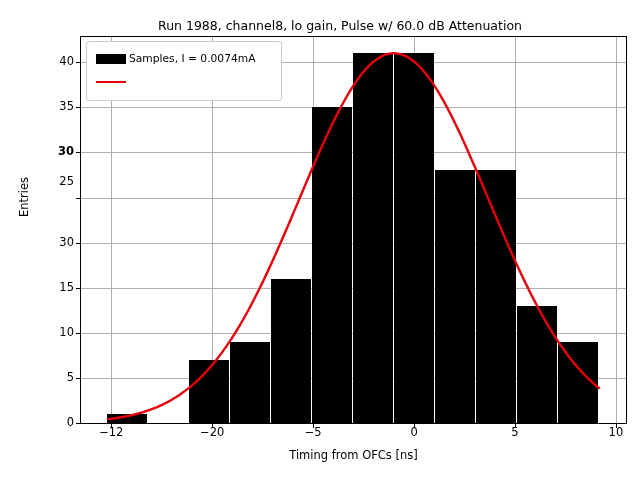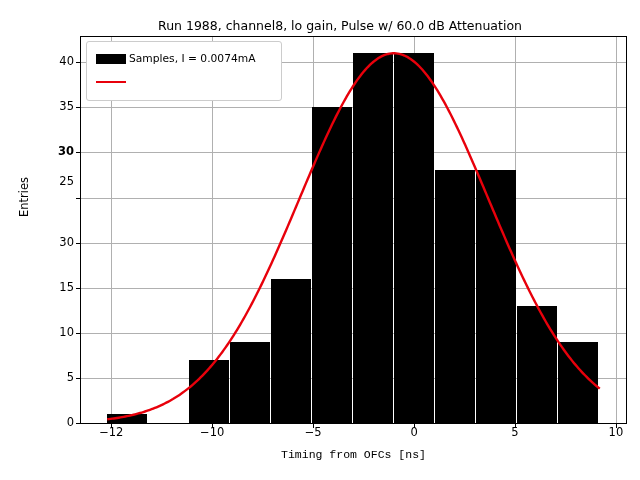--- a/index.html
+++ b/index.html
@@ -24,21 +24,21 @@
 
   .bar{position:absolute;background:#000000;box-sizing:border-box;}
 
   #fitsvg{position:absolute;left:0;top:0;width:100%;height:100%;}
 
   .tickx{position:absolute;top:425px;width:60px;margin-left:-30px;text-align:center;font-size:11.5px;color:#000;}
   .tickmarkx{position:absolute;top:424px;width:1px;height:4px;background:#000;}
   .ticky{position:absolute;width:40px;margin-top:-8px;text-align:right;font-size:11.5px;color:#000;left:34px;}
   .tickmarky{position:absolute;left:76px;width:4px;height:1px;background:#000;}
 
-  #xlabel{position:absolute;left:80px;top:448px;width:547px;text-align:center;font-size:11.5px;color:#000;font-family:Liberation Mono, monospace;}
+  #xlabel{position:absolute;left:80px;top:448px;width:547px;text-align:center;font-size:11.5px;color:#000;}
   #ylabel{
     position:absolute; left:-36px; top:190px; width:120px; text-align:center;
     font-size:11.5px; color:#000; transform:rotate(-90deg);
   }
 
   
   #legend{
     position:absolute; left:86px; top:41px; width:196px;
     background:#fff; border:1px solid #cccccc; border-radius:3px;
     padding:5px 6px 6px 6px; box-sizing:border-box;
@@ -91,21 +91,21 @@
         </div>
       <svg id="fitsvg" preserveAspectRatio="none" viewBox="0 0 545 386">
           <polyline points="26.24,382.30 27.88,382.10 29.52,381.89 31.17,381.67 32.81,381.44 34.45,381.20 36.09,380.95 37.73,380.69 39.37,380.41 41.02,380.13 42.66,379.83 44.30,379.51 45.94,379.19 47.58,378.84 49.22,378.49 50.87,378.11 52.51,377.73 54.15,377.32 55.79,376.90 57.43,376.46 59.08,376.00 60.72,375.53 62.36,375.03 64.00,374.51 65.64,373.98 67.28,373.42 68.93,372.84 70.57,372.24 72.21,371.61 73.85,370.96 75.49,370.29 77.13,369.59 78.78,368.86 80.42,368.11 82.06,367.33 83.70,366.53 85.34,365.69 86.98,364.83 88.63,363.93 90.27,363.00 91.91,362.05 93.55,361.05 95.19,360.03 96.84,358.97 98.48,357.88 100.12,356.75 101.76,355.59 103.40,354.39 105.04,353.15 106.69,351.88 108.33,350.56 109.97,349.21 111.61,347.82 113.25,346.38 114.89,344.90 116.54,343.39 118.18,341.82 119.82,340.22 121.46,338.57 123.10,336.88 124.74,335.14 126.39,333.36 128.03,331.53 129.67,329.65 131.31,327.73 132.95,325.75 134.59,323.74 136.24,321.67 137.88,319.55 139.52,317.39 141.16,315.17 142.80,312.91 144.45,310.60 146.09,308.24 147.73,305.83 149.37,303.36 151.01,300.85 152.65,298.29 154.30,295.68 155.94,293.02 157.58,290.31 159.22,287.55 160.86,284.74 162.50,281.88 164.15,278.98 165.79,276.02 167.43,273.02 169.07,269.98 170.71,266.88 172.35,263.74 174.00,260.56 175.64,257.33 177.28,254.06 178.92,250.75 180.56,247.39 182.20,244.00 183.85,240.56 185.49,237.09 187.13,233.58 188.77,230.04 190.41,226.46 192.06,222.84 193.70,219.20 195.34,215.53 196.98,211.83 198.62,208.10 200.26,204.35 201.91,200.57 203.55,196.77 205.19,192.95 206.83,189.12 208.47,185.27 210.11,181.41 211.76,177.53 213.40,173.65 215.04,169.76 216.68,165.86 218.32,161.97 219.96,158.07 221.61,154.17 223.25,150.28 224.89,146.40 226.53,142.52 228.17,138.66 229.82,134.81 231.46,130.98 233.10,127.17 234.74,123.38 236.38,119.62 238.02,115.88 239.67,112.18 241.31,108.50 242.95,104.87 244.59,101.27 246.23,97.71 247.87,94.20 249.52,90.73 251.16,87.31 252.80,83.95 254.44,80.64 256.08,77.38 257.72,74.18 259.37,71.05 261.01,67.98 262.65,64.98 264.29,62.05 265.93,59.19 267.57,56.40 269.22,53.69 270.86,51.06 272.50,48.52 274.14,46.05 275.78,43.67 277.43,41.38 279.07,39.17 280.71,37.06 282.35,35.04 283.99,33.12 285.63,31.29 287.28,29.57 288.92,27.94 290.56,26.41 292.20,24.98 293.84,23.66 295.48,22.45 297.13,21.34 298.77,20.33 300.41,19.44 302.05,18.65 303.69,17.98 305.33,17.41 306.98,16.95 308.62,16.61 310.26,16.37 311.90,16.25 313.54,16.24 315.18,16.34 316.83,16.56 318.47,16.88 320.11,17.32 321.75,17.86 323.39,18.52 325.04,19.29 326.68,20.16 328.32,21.15 329.96,22.24 331.60,23.44 333.24,24.74 334.89,26.14 336.53,27.65 338.17,29.26 339.81,30.97 341.45,32.78 343.09,34.69 344.74,36.69 346.38,38.79 348.02,40.97 349.66,43.25 351.30,45.61 352.94,48.07 354.59,50.60 356.23,53.21 357.87,55.91 359.51,58.68 361.15,61.53 362.80,64.45 364.44,67.44 366.08,70.49 367.72,73.62 369.36,76.80 371.00,80.04 372.65,83.35 374.29,86.70 375.93,90.11 377.57,93.57 379.21,97.07 380.85,100.62 382.50,104.22 384.14,107.85 385.78,111.51 387.42,115.21 389.06,118.94 390.70,122.70 392.35,126.48 393.99,130.29 395.63,134.12 397.27,137.96 398.91,141.82 400.55,145.70 402.20,149.58 403.84,153.47 405.48,157.36 407.12,161.26 408.76,165.16 410.41,169.06 412.05,172.95 413.69,176.83 415.33,180.71 416.97,184.58 418.61,188.43 420.26,192.26 421.90,196.08 423.54,199.89 425.18,203.67 426.82,207.42 428.46,211.16 430.11,214.86 431.75,218.54 433.39,222.19 435.03,225.81 436.67,229.39 438.31,232.94 439.96,236.46 441.60,239.94 443.24,243.38 444.88,246.78 446.52,250.14 448.16,253.47 449.81,256.74 451.45,259.98 453.09,263.17 454.73,266.32 456.37,269.42 458.02,272.48 459.66,275.49 461.30,278.45 462.94,281.36 464.58,284.23 466.22,287.05 467.87,289.81 469.51,292.53 471.15,295.20 472.79,297.82 474.43,300.39 476.07,302.91 477.72,305.39 479.36,307.81 481.00,310.18 482.64,312.50 484.28,314.77 485.92,316.99 487.57,319.17 489.21,321.29 490.85,323.37 492.49,325.39 494.13,327.37 495.78,329.31 497.42,331.19 499.06,333.03 500.70,334.82 502.34,336.57 503.98,338.27 505.63,339.93 507.27,341.54 508.91,343.11 510.55,344.63 512.19,346.12 513.83,347.56 515.48,348.96 517.12,350.32 518.76,351.64" fill="none" stroke="#e8000b" stroke-width="2.4"></polyline>
         </svg>
     </div>
   </div>
 
   <div id="ticks-layer">
       <div class="tickx" style="left: 111.278px;">−12</div>
       <div class="tickmarkx" style="left: 111.278px;"></div>
-      <div class="tickx" style="left: 212.204px;">−10</div>
+      <div class="tickx" style="left: 212.204px;">−20</div>
       <div class="tickmarkx" style="left: 212.204px;"></div>
       <div class="tickx" style="left: 313.13px;">−5</div>
       <div class="tickmarkx" style="left: 313.13px;"></div>
       <div class="tickx" style="left: 414.056px;">0</div>
       <div class="tickmarkx" style="left: 414.056px;"></div>
       <div class="tickx" style="left: 514.981px;">5</div>
       <div class="tickmarkx" style="left: 514.981px;"></div>
       <div class="tickx" style="left: 615.907px;">10</div>
       <div class="tickmarkx" style="left: 615.907px;"></div>
       <div class="ticky" style="top: 423px;">0</div>

